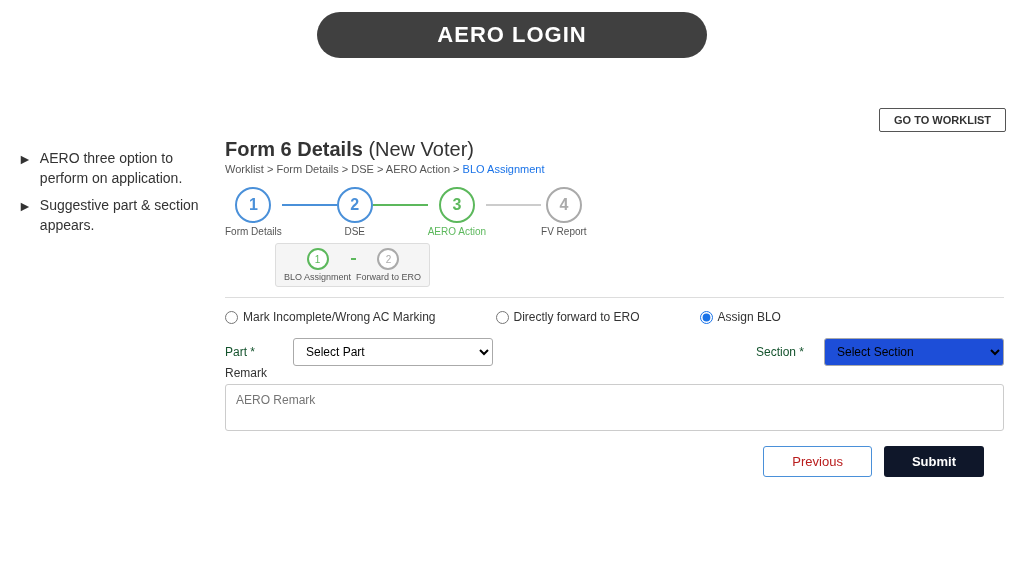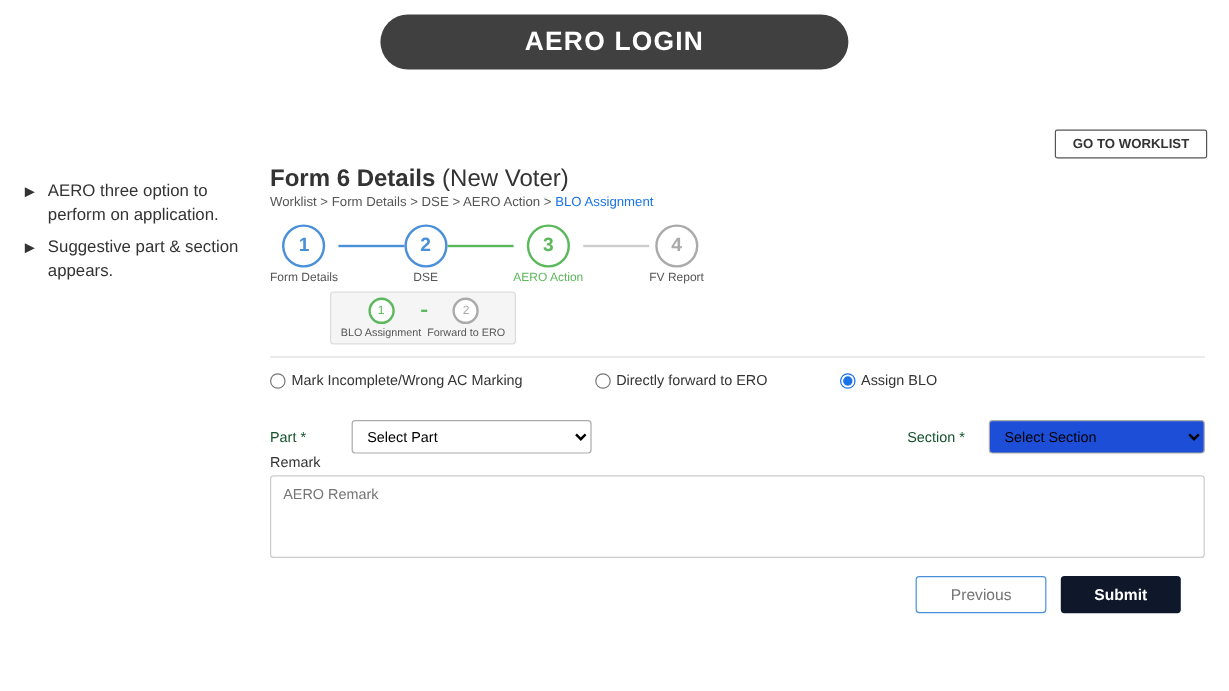--- a/index.html
+++ b/index.html
@@ -214,21 +214,21 @@
       font-weight: bold;
       margin-bottom: 12px;
       color: #333;
     }
 
     
     .radio-group {
       display: flex;
       align-items: center;
       gap: 60px;
-      margin-bottom: 26px;
+      margin-bottom: 14px;
     }
     .radio-item {
       display: flex;
       align-items: center;
       gap: 5px;
       font-size: 12px;
       cursor: pointer;
     }
     .radio-item input[type="radio"] {
       accent-color: #1a73e8;
@@ -282,35 +282,35 @@
       color: #333;
     }
     .remark-textarea {
       width: 100%;
       border: 1px solid #ccc;
       border-radius: 3px;
       padding: 8px 10px;
       font-size: 12px;
       color: #aaa;
       resize: none;
-      height: 69px;
+      height: 47px;
       font-family: Arial, sans-serif;
     }
 
     
     .bottom-bar {
       display: flex;
       justify-content: flex-end;
       gap: 12px;
       padding: 12px 20px 0;
     }
     .prev-btn {
       border: 1.5px solid #4a90d9;
       background: #fff;
-      color: #737373;
+      color: #b91c1c;
       font-size: 13px;
       padding: 7px 28px;
       border-radius: 3px;
       cursor: pointer;
     }
     .submit-btn {
       background: #0f172a;
       color: #fff;
       border: none;
       font-size: 13px;

